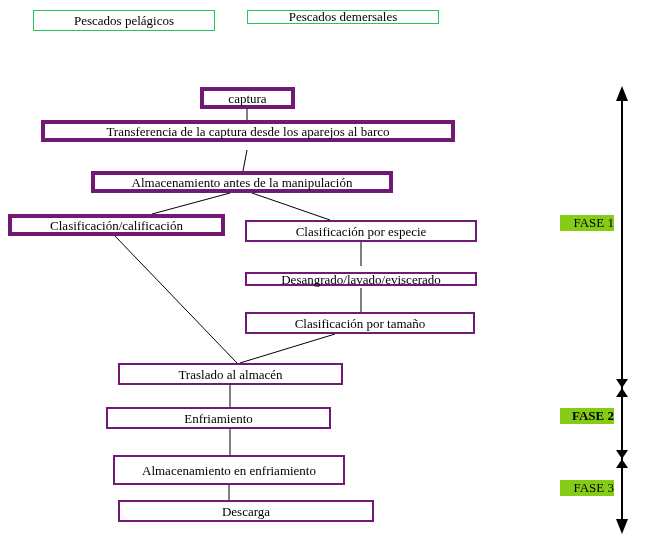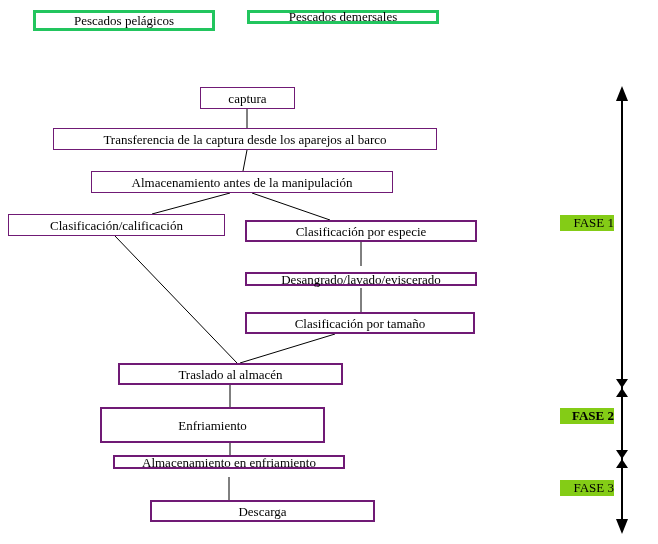--- a/index.html
+++ b/index.html
@@ -18,38 +18,38 @@
   svg.lines {
     position: absolute;
     left: 0;
     top: 0;
     z-index: 0;
   }
   .box {
     position: absolute;
     box-sizing: border-box;
     background: #ffffff;
-    border: 1px solid #701a75;
+    border: 4px solid #701a75;
     display: flex;
     align-items: center;
     justify-content: center;
     font-size: 13px;
     color: #000000;
     white-space: nowrap;
     z-index: 1;
     line-height: 1;
   }
   .box.bold {
     border-width: 2px;
   }
   .legend-box {
     position: absolute;
     box-sizing: border-box;
     background: #ffffff;
-    border: 3px solid #22c55e;
+    border: 1px solid #22c55e;
     display: flex;
     align-items: center;
     justify-content: center;
     font-size: 13px;
     color: #000000;
     white-space: nowrap;
     z-index: 1;
   }
   .phase-label {
     position: absolute;
@@ -93,37 +93,37 @@
       <polygon points="616,450 628,450 622,459" fill="#000"></polygon>
       <polygon points="616,468 628,468 622,459" fill="#000"></polygon>
     </g>
   </svg>
 
   <div class="legend-box" style="left:33px; top:10px; width:182px; height:21px;">Pescados pelágicos</div>
   <div class="legend-box" style="left:247px; top:10px; width:192px; height:14px;">Pescados demersales</div>
 
   <div class="box" style="left:200px; top:87px; width:95px; height:22px;">captura</div>
 
-  <div class="box" style="left:41px; top:128px; width:384px; height:22px;margin-left:12px;">Transferencia de la captura desde los aparejos al barco</div>
+  <div class="box" style="left:41px; top:120px; width:414px; height:22px;">Transferencia de la captura desde los aparejos al barco</div>
 
   <div class="box" style="left:91px; top:171px; width:302px; height:22px;">Almacenamiento antes de la manipulación</div>
 
   <div class="box" style="left:8px; top:214px; width:217px; height:22px;">Clasificación/calificación</div>
 
   <div class="box bold" style="left:245px; top:220px; width:232px; height:22px;">Clasificación por especie</div>
 
   <div class="box bold" style="left:245px; top:272px; width:232px; height:14px;">Desangrado/lavado/eviscerado</div>
 
   <div class="box bold" style="left:245px; top:312px; width:230px; height:22px;">Clasificación por tamaño</div>
 
   <div class="box bold" style="left:118px; top:363px; width:225px; height:22px;">Traslado al almacén</div>
 
-  <div class="box bold" style="left:100px; top:407px; width:225px; height:36px;">Enfriamiento</div>
+  <div class="box bold" style="left:106px; top:407px; width:225px; height:22px;">Enfriamiento</div>
 
-  <div class="box bold" style="left:113px; top:455px; width:232px; height:14px;">Almacenamiento en enfriamiento</div>
+  <div class="box bold" style="left:113px; top:455px; width:232px; height:30px;">Almacenamiento en enfriamiento</div>
 
-  <div class="box bold" style="left:118px; top:500px; width:225px; height:22px;margin-left:32px;">Descarga</div>
+  <div class="box bold" style="left:118px; top:500px; width:256px; height:22px;">Descarga</div>
 
   <div class="phase-label" style="left:560px; top:215px;">FASE 1</div>
   <div class="phase-label" style="left:560px; top:408px;font-weight:bold;">FASE 2</div>
   <div class="phase-label" style="left:560px; top:480px;">FASE 3</div>
 
 </div>
 
 </body></html>

